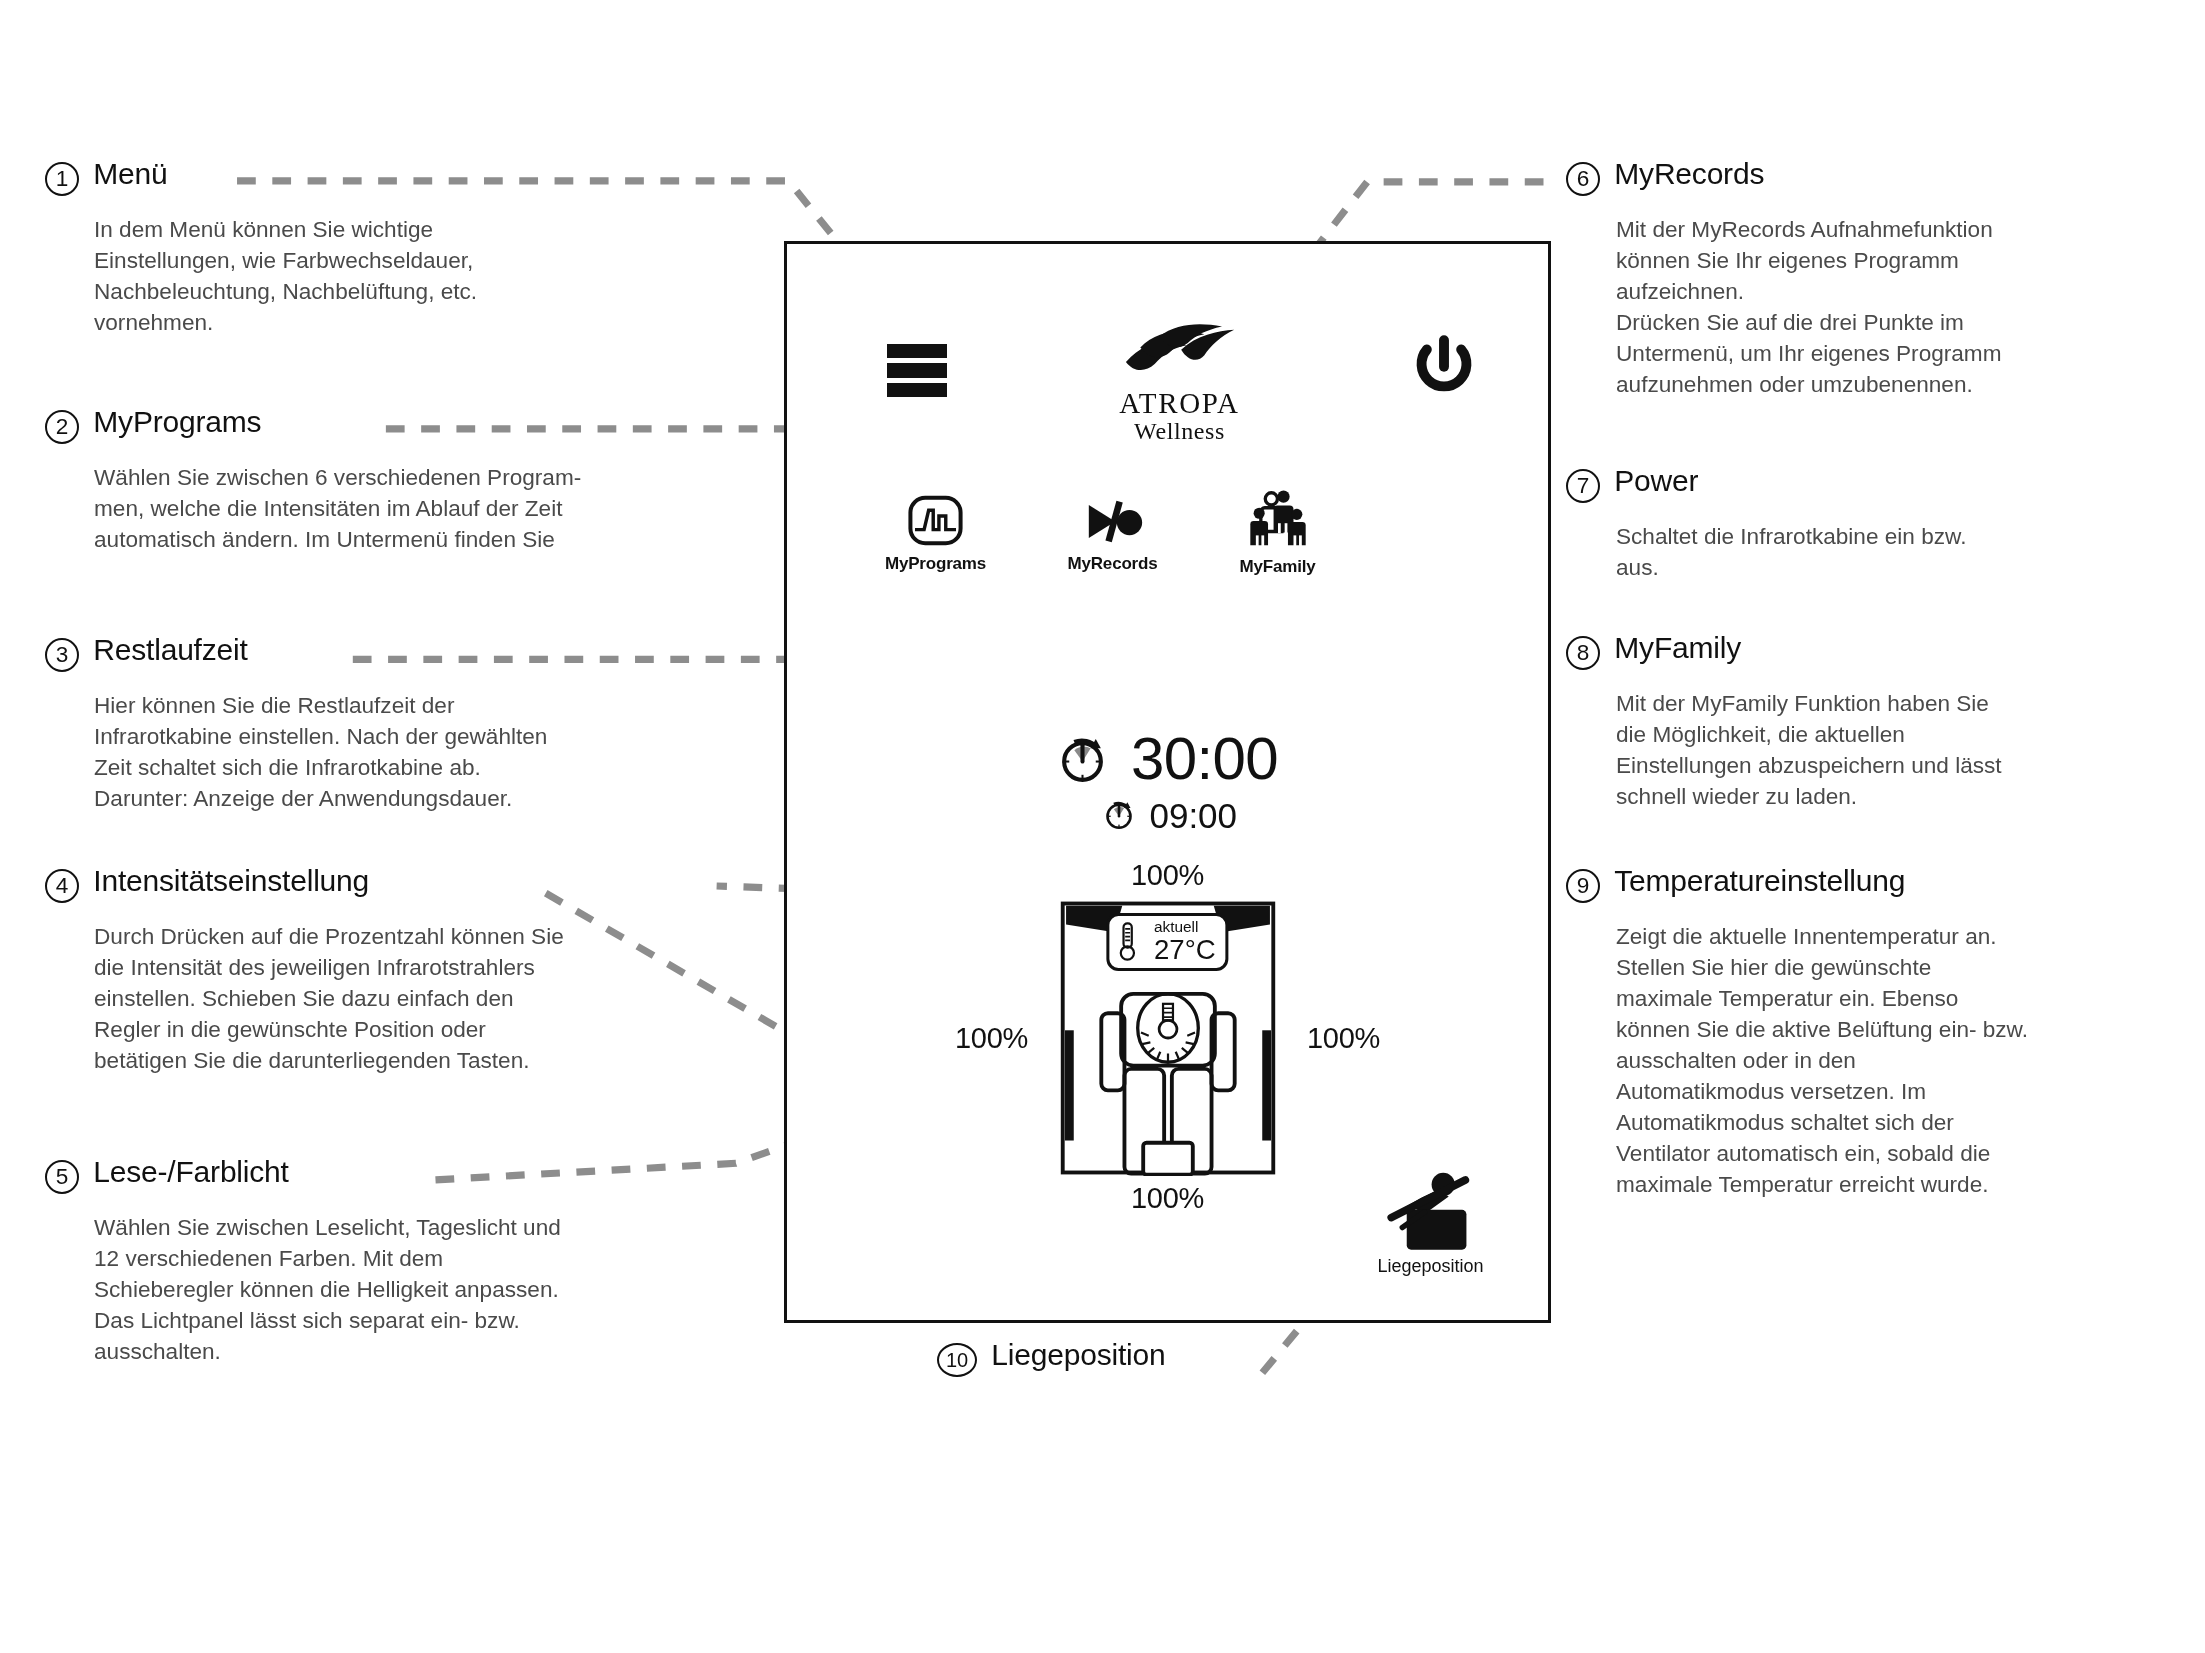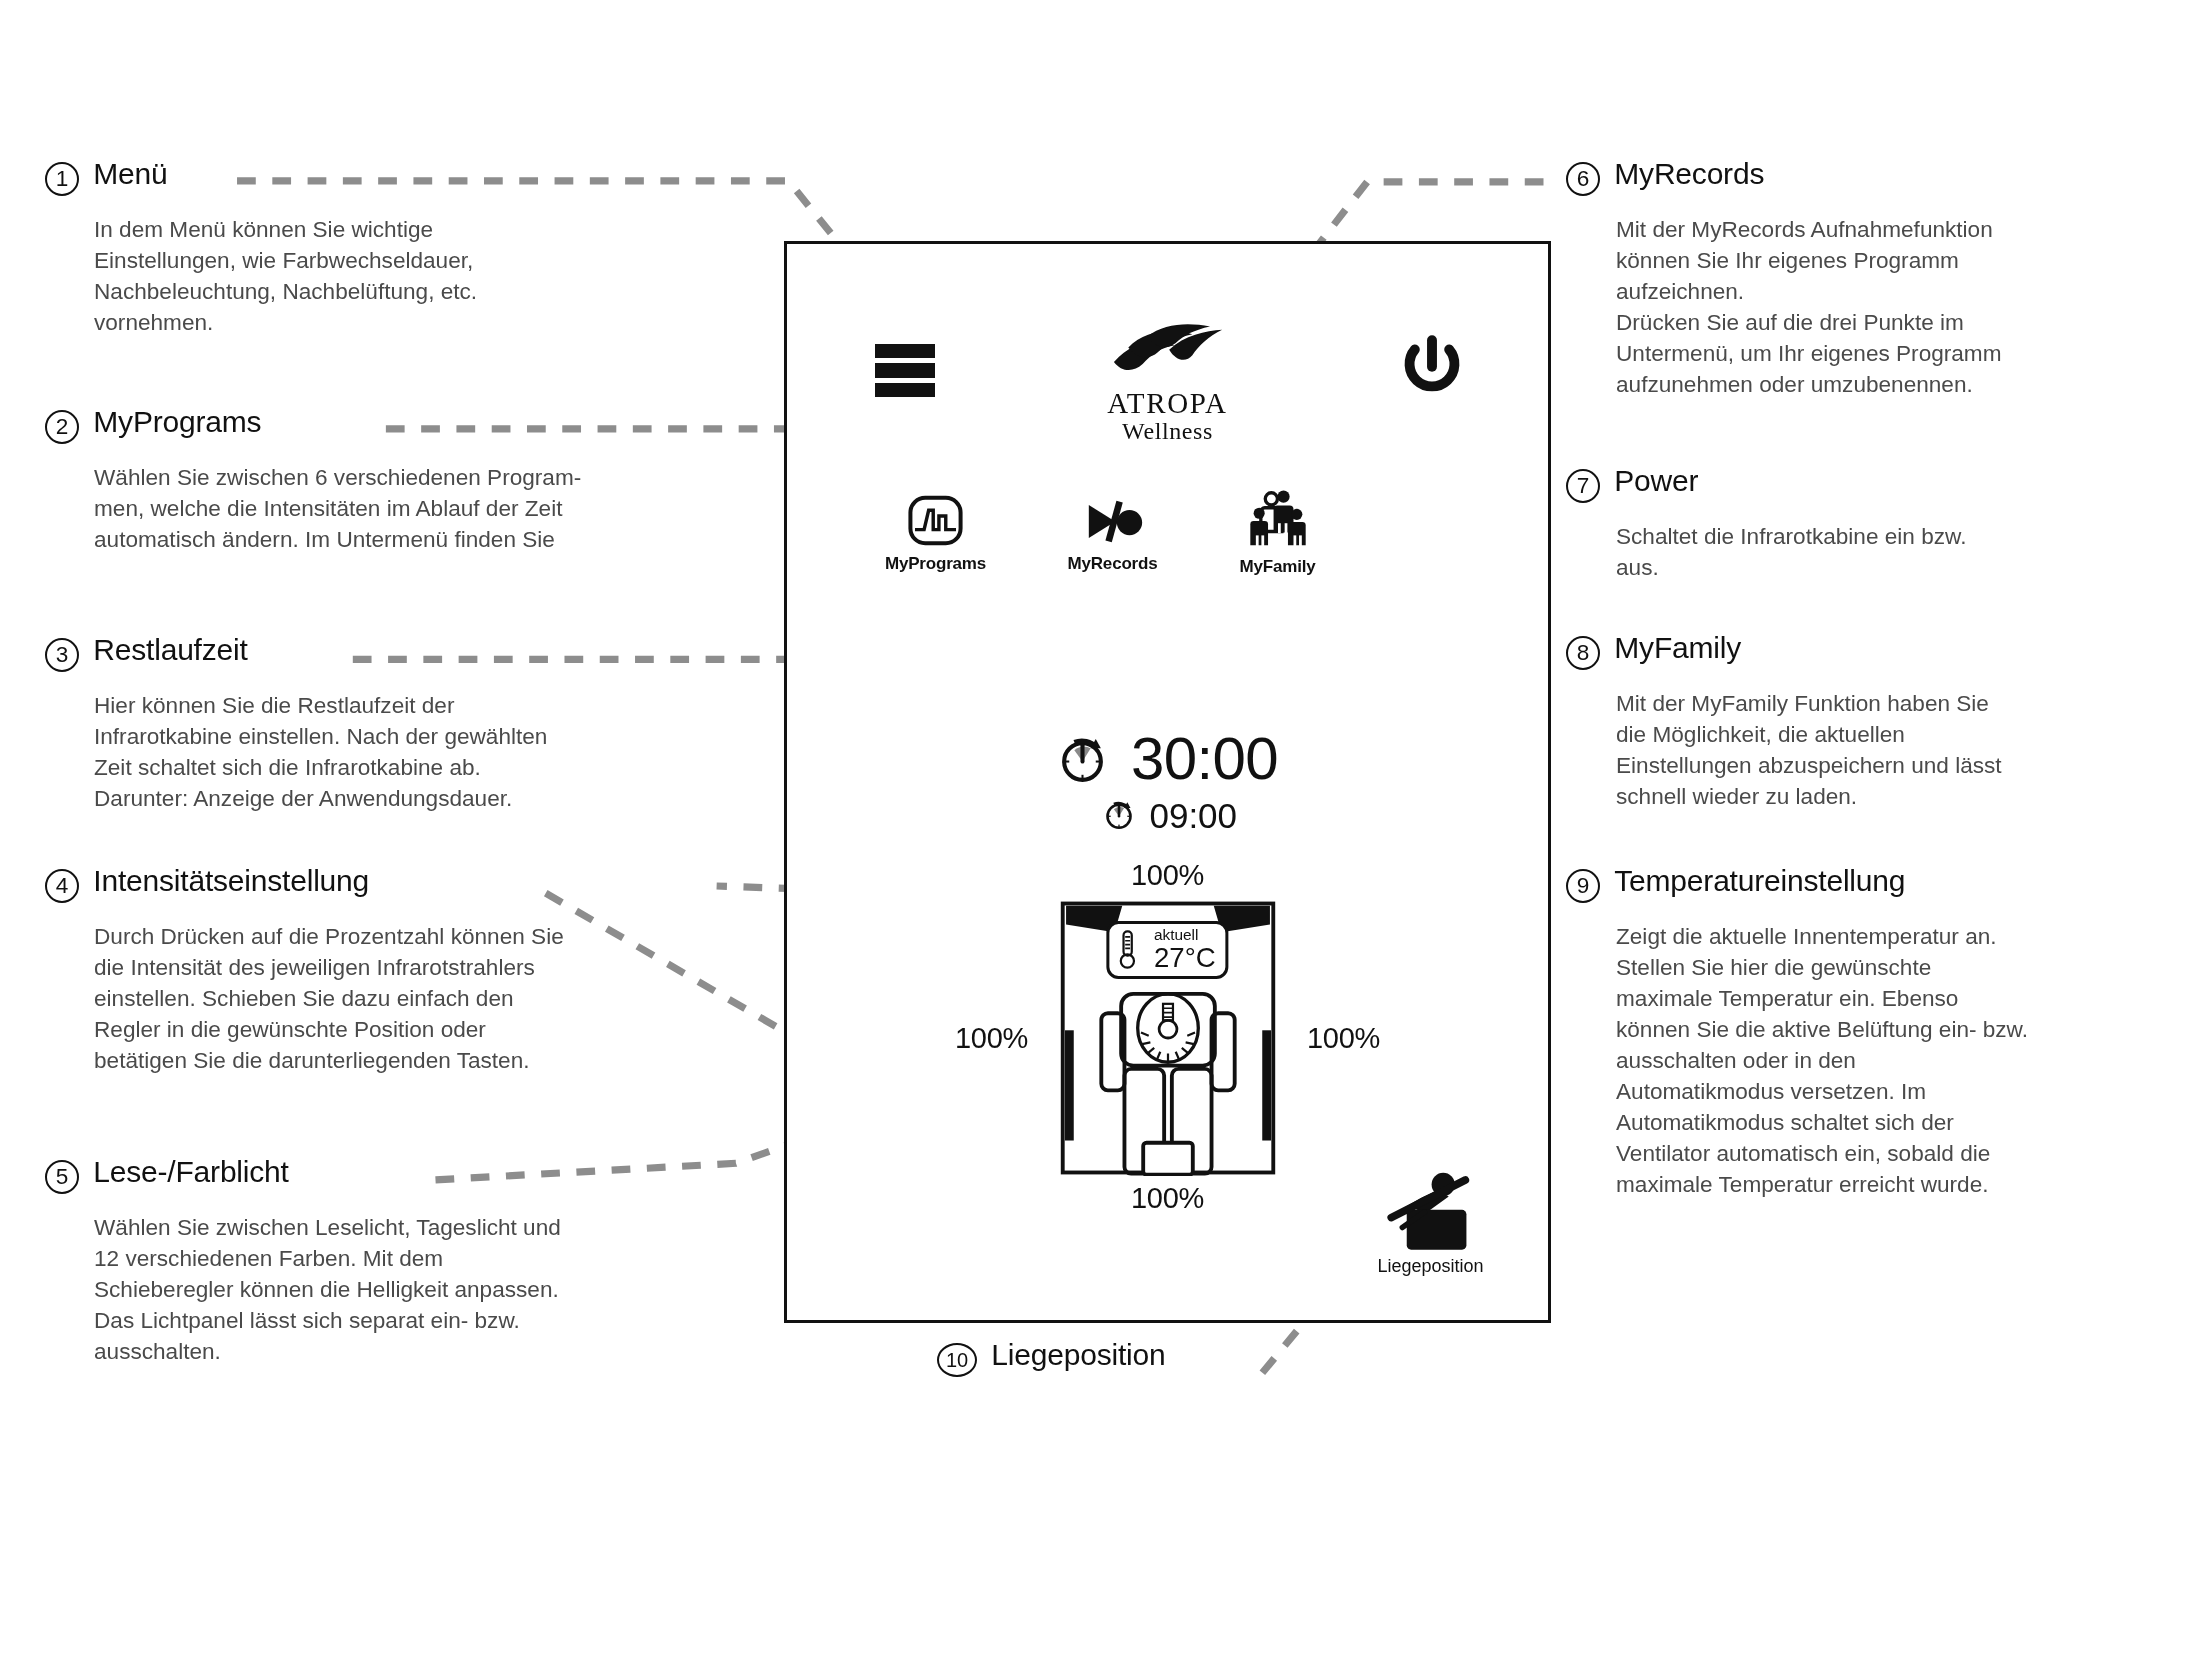--- a/index.html
+++ b/index.html
@@ -25,21 +25,21 @@
 
   
   #wires{position:absolute;left:0;top:0;width:2205px;height:1654px;pointer-events:none;}
   #wires path{fill:none;stroke:#8d8d8d;stroke-width:13;
               stroke-dasharray:34 30;stroke-linecap:butt;}
 
   
   #panel{position:absolute;left:784px;top:241px;width:767px;height:1082px;
          border:3.3px solid #111;box-sizing:border-box;background:#fff;}
 
-  .top-row{position:absolute;left:0;top:72px;width:100%;height:127px;}
+  .top-row{position:absolute;left:12px;top:72px;width:100%;height:127px;}
   .menu-icon{position:absolute;left:88px;top:27.6px;width:60px;height:53px;}
   .menu-icon span{display:block;height:14.3px;background:#111;margin-bottom:5.5px;}
   .menu-icon span:last-child{margin-bottom:0;}
 
   .brand{position:absolute;left:50%;top:5.5px;transform:translateX(-50%);
          text-align:center;width:254px;}
   .brand-name{font-family:"Liberation Serif","DejaVu Serif",serif;
               font-size:29px;letter-spacing:1.7px;color:#111;margin-top:2.2px;}
   .brand-sub{font-family:"Liberation Serif","DejaVu Serif",serif;
              font-size:24px;letter-spacing:0.6px;color:#111;margin-top:-2.2px;}
@@ -230,21 +230,21 @@
           <path d="M247 258 l15 3"></path>
         <path d="M250 246 l14 -6"></path>
       </g>
 
       <rect x="136" y="306" width="72" height="190" rx="12" ry="12" fill="none" stroke="#111" stroke-width="7"></rect>
       <rect x="222" y="306" width="72" height="190" rx="12" ry="12" fill="none" stroke="#111" stroke-width="7"></rect>
       <rect x="170" y="440" width="90" height="58" rx="6" ry="6" fill="#fff" stroke="#111" stroke-width="7"></rect>
     </svg>
 
     
-    <div style="position:absolute;left:50%;top:21px;transform:translateX(-50%);
+    <div style="position:absolute;left:50%;top:13px;transform:translateX(-50%);
                 border:3.3px solid #111;border-radius:12px;background:#fff;
                 padding:3.3px 10px 4.4px 6.6px;display:flex;align-items:center;gap:16px;">
       <svg width="22" height="41" viewBox="0 0 40 74">
         <rect x="13" y="4" width="15" height="44" rx="7" ry="7" fill="none" stroke="#111" stroke-width="4"></rect>
         <path d="M16 14 h9 M16 21 h9 M16 28 h9 M16 35 h9" stroke="#111" stroke-width="3"></path>
         <circle cx="20" cy="58" r="12" fill="none" stroke="#111" stroke-width="4"></circle>
       </svg>
       <div style="display:flex;flex-direction:column;align-items:flex-start;line-height:1;">
         <span style="font-size:15.4px;color:#111;">aktuell</span>
         <span style="font-size:27.6px;color:#111;margin-top:1.1px;">27°C</span>

